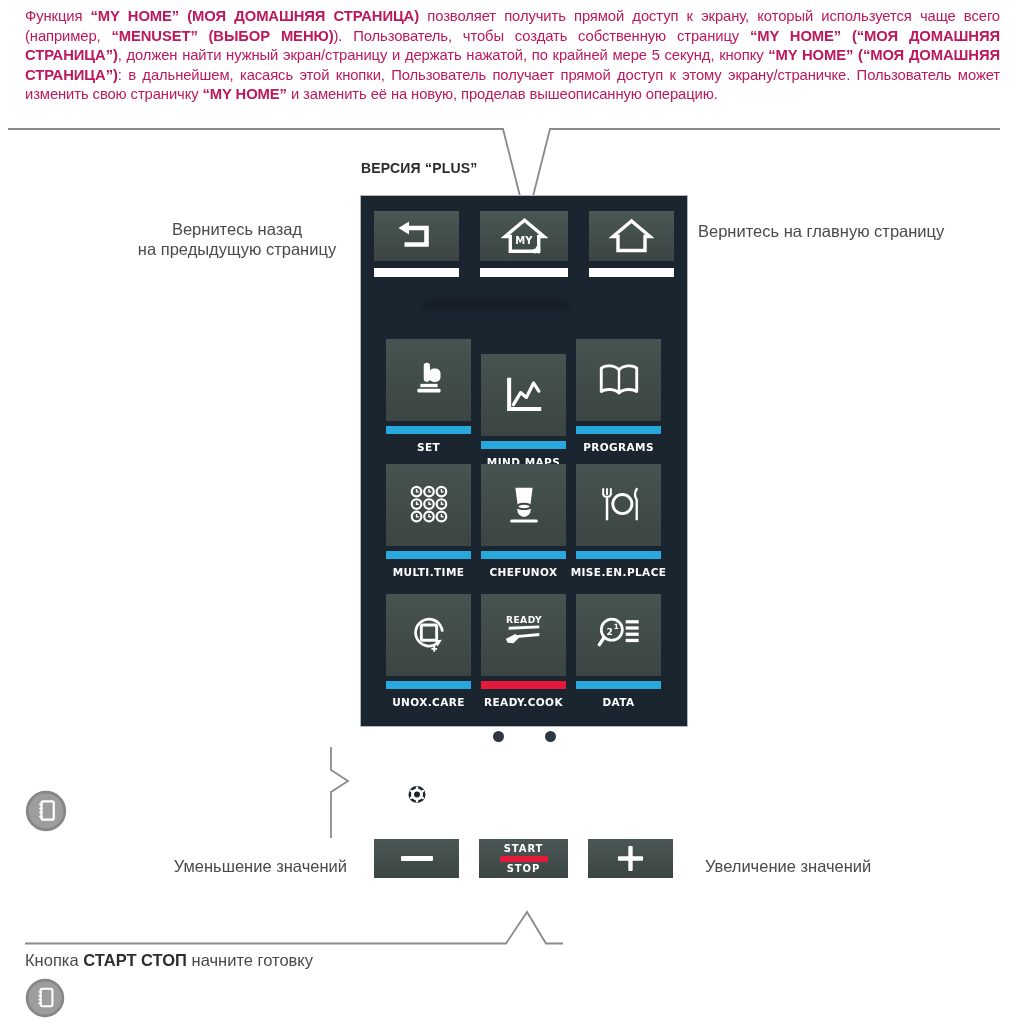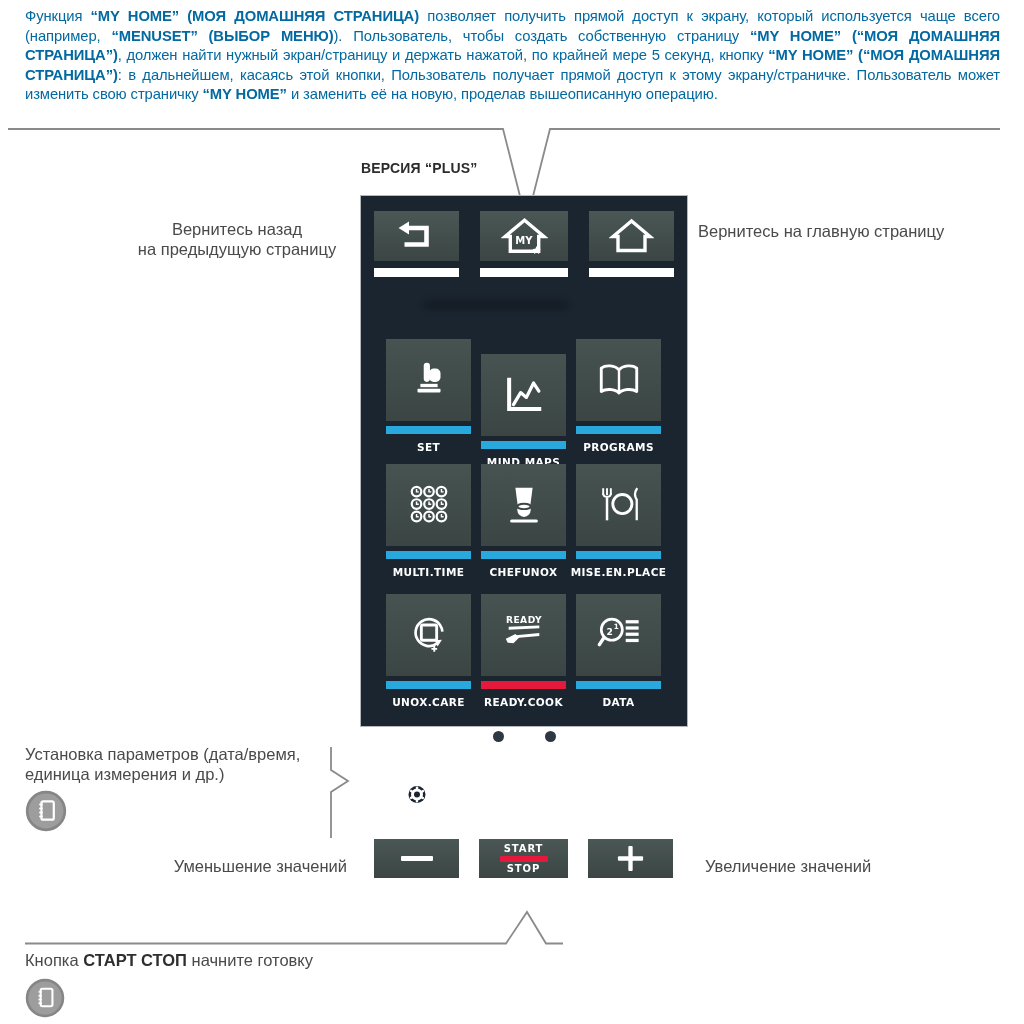--- a/index.html
+++ b/index.html
@@ -1,21 +1,21 @@
 <!DOCTYPE html>
 <html><head>
 <meta charset="utf-8">
 <style>
   html,body{margin:0;padding:0;background:#fff;}
   .page{position:relative;width:1024px;height:1024px;background:#ffffff;
         font-family:"Liberation Sans",sans-serif;overflow:hidden;}
 
   
   .intro{position:absolute;left:25px;top:7px;width:975px;font-size:14.8px;
-         line-height:19.5px;color:#0369a1;text-align:justify;letter-spacing:-0.1px;}
+         line-height:19.5px;color:#be185d;text-align:justify;letter-spacing:-0.1px;}
   .intro b{font-weight:bold;}
 
   
   .lines{position:absolute;left:0;top:0;width:1024px;height:1024px;pointer-events:none;}
 
   .version{position:absolute;left:361px;top:160px;font-size:14px;font-weight:bold;
            color:#2c2c2c;letter-spacing:.2px;}
 
   
   .ann{position:absolute;color:#4a4a4a;font-size:16.5px;line-height:20px;}
@@ -82,24 +82,20 @@
     </g>
   </svg>
 
   <div class="version">ВЕРСИЯ “PLUS”</div>
 
   <div class="ann ann-center" style="left:128px;top:219px;width:218px;">
     <div>Вернитесь назад</div>
     <div>на предыдущую страницу</div>
   </div>
   <div class="ann" style="left:698px;top:221px;">Вернитесь на главную страницу</div>
-  <div class="ann" style="left:25px;top:744px;">
-    <div>Установка параметров (дата/время,</div>
-    <div>единица измерения и др.)</div>
-  </div>
   <div class="ann ann-right" style="left:120px;top:856px;width:227px;">Уменьшение значений</div>
   <div class="ann" style="left:705px;top:856px;">Увеличение значений</div>
   <div class="ann" style="left:25px;top:950px;"><span>Кнопка </span><b>СТАРТ СТОП</b><span> начните готовку</span></div>
 
   <svg class="reficon" style="left:24px;top:789px;" width="44" height="44" viewBox="0 0 48 48">
     <circle cx="24" cy="24" r="20.5" fill="#9d9d9d"></circle>
     <circle cx="24" cy="24" r="20.5" fill="none" stroke="#868686" stroke-width="3"></circle>
     <rect x="19" y="13.5" width="13.5" height="20" rx="2" fill="none" stroke="#fff" stroke-width="2.4"></rect>
     <path d="M 16.5 17 h 4 M 16.5 21.3 h 4 M 16.5 25.6 h 4 M 16.5 29.9 h 4" stroke="#fff" stroke-width="1.7"></path>
   </svg>

